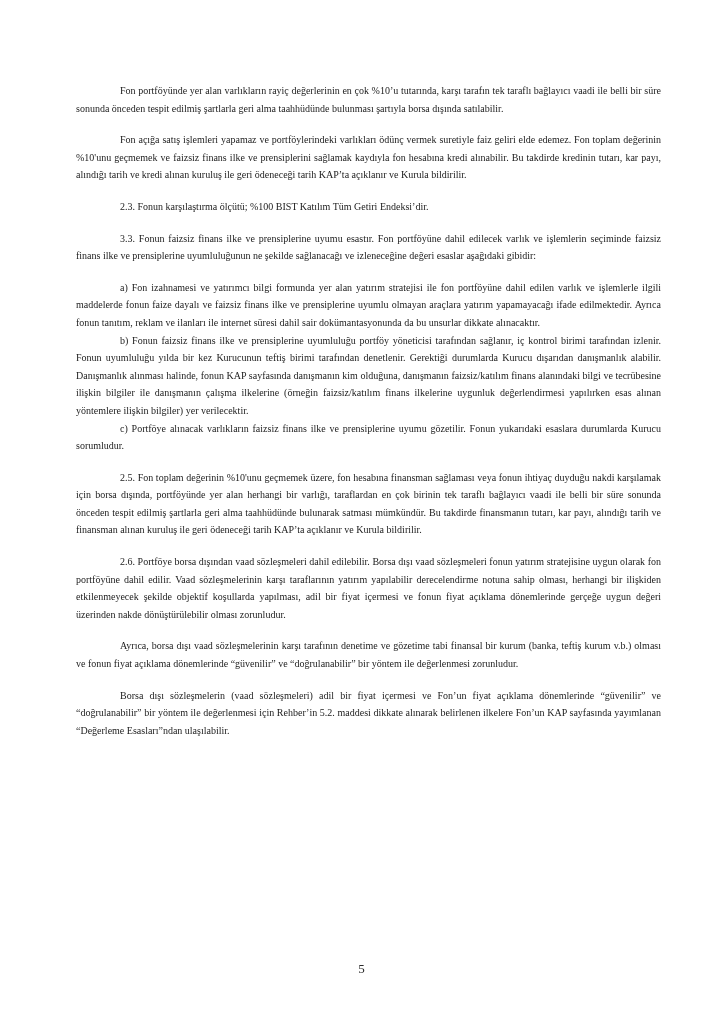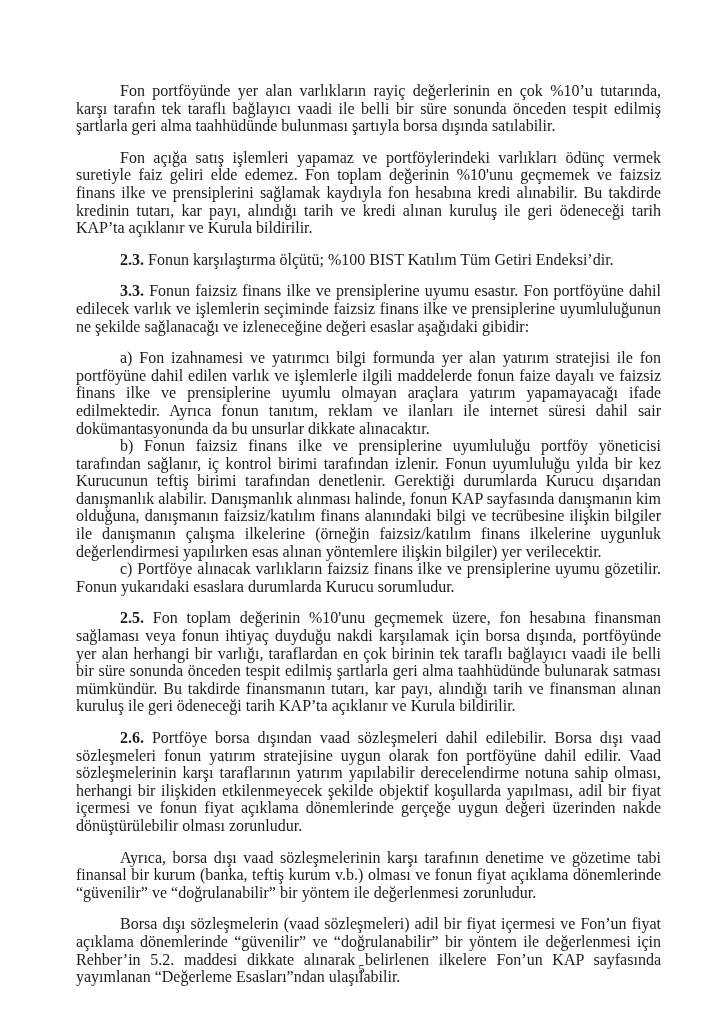--- a/index.html
+++ b/index.html
@@ -14,33 +14,33 @@
     background: #ffffff;
     overflow: hidden;
     font-family: "Liberation Serif", "DejaVu Serif", serif;
     color: #1b1b1b;
   }
   .content {
     position: absolute;
     top: 82px;
     left: 76px;
     width: 585px;
-    font-size: 16px;
+    font-size: 10px;
     line-height: 17.6px;
   }
   .para {
     margin: 0 0 14px 0;
     text-align: justify;
     text-indent: 44px;
   }
   .para.tight {
     margin-bottom: 0;
   }
   .clause {
-    font-weight: bold;
+    font-weight: normal;
   }
   .page-number {
     position: absolute;
     top: 961px;
     left: 0;
     width: 723px;
     text-align: center;
     font-size: 13px;
     color: #2a2a2a;
   }

